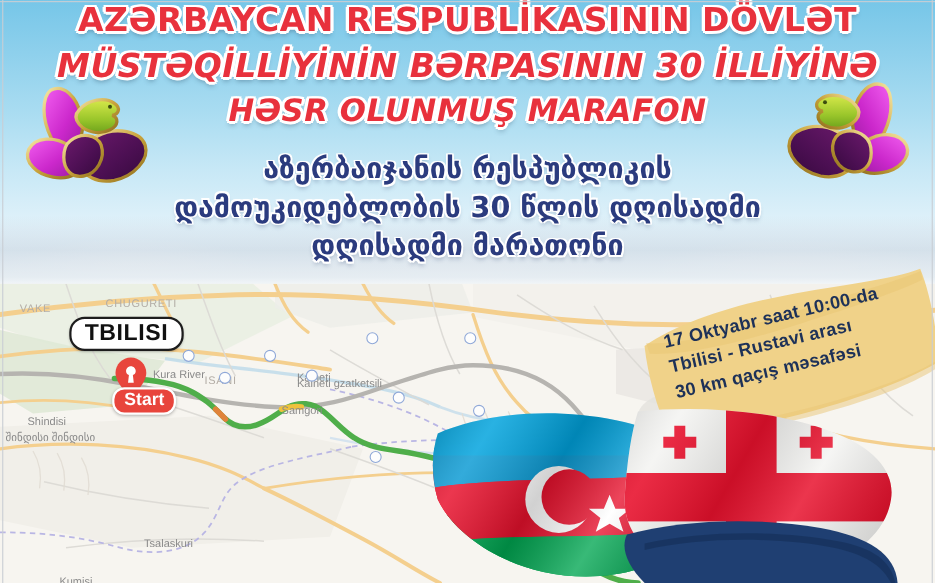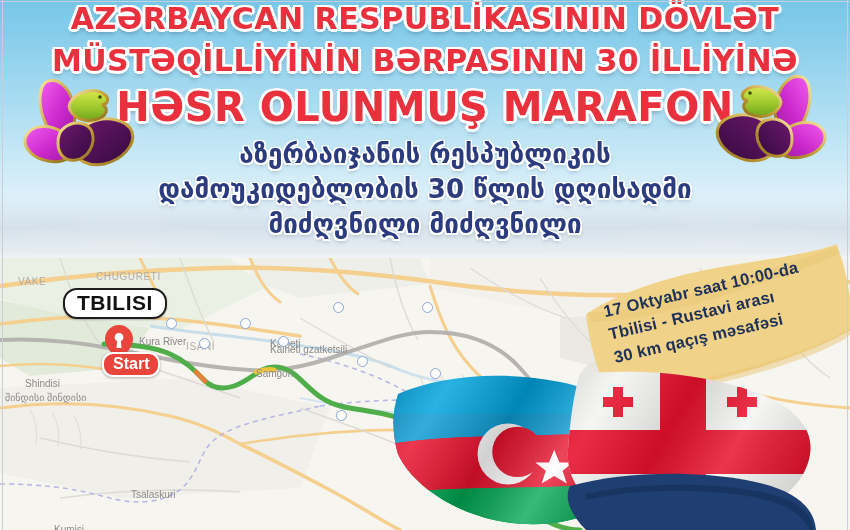--- a/index.html
+++ b/index.html
@@ -45,22 +45,22 @@
     -webkit-text-stroke:0px;
     text-shadow:
       -2px 0 #fff, 2px 0 #fff, 0 -2px #fff, 0 2px #fff,
       -2px -2px #fff, 2px -2px #fff, -2px 2px #fff, 2px 2px #fff,
       -3px 0 #fff, 3px 0 #fff, 0 3px #fff,
       0 4px 5px rgba(40,70,95,.45);
     line-height:1.02;
   }
   .az-l1{font-size:30px;}
   .az-l2{font-size:30px;}
-  .az-l3{font-size:40px;}
-  .az-line + .az-line{margin-top:11px;}
+  .az-l3{font-size:28px;}
+  .az-line + .az-line{margin-top:11px;font-style:italic;}
 
   
   .ge-title{
     position:absolute;left:0;top:140px;width:850px;text-align:center;z-index:6;
   }
   .ge-line{
     display:block;
     font-family:"DejaVu Sans",sans-serif;
     font-weight:bold;
     font-size:26px;
@@ -151,21 +151,21 @@
 
   <div class="az-title">
     <span class="az-line az-l1">AZƏRBAYCAN RESPUBLİKASININ DÖVLƏT</span>
     <span class="az-line az-l2">MÜSTƏQİLLİYİNİN BƏRPASININ 30 İLLİYİNƏ</span>
     <span class="az-line az-l3">HƏSR OLUNMUŞ MARAFON</span>
   </div>
 
   <div class="ge-title">
     <span class="ge-line">აზერბაიჯანის რესპუბლიკის</span>
     <span class="ge-line">დამოუკიდებლობის 30 წლის  დღისადმი</span>
-    <span class="ge-line">მიძღვნილი  მიძღვნილი</span>
+    <span class="ge-line">დღისადმი  მარათონი</span>
   </div>
 
   <svg class="orchid orchid-left" viewBox="0 0 130 140">
     <defs>
       <linearGradient id="pet-magenta" x1="0" y1="0" x2="1" y2="1">
         <stop offset="0%" stop-color="#f25ef0"></stop>
           <stop offset="55%" stop-color="#cc28cc"></stop>
           <stop offset="100%" stop-color="#9a1aa0"></stop>
       </linearGradient>
       <linearGradient id="pet-dark" x1="0" y1="0" x2="1" y2="1">

